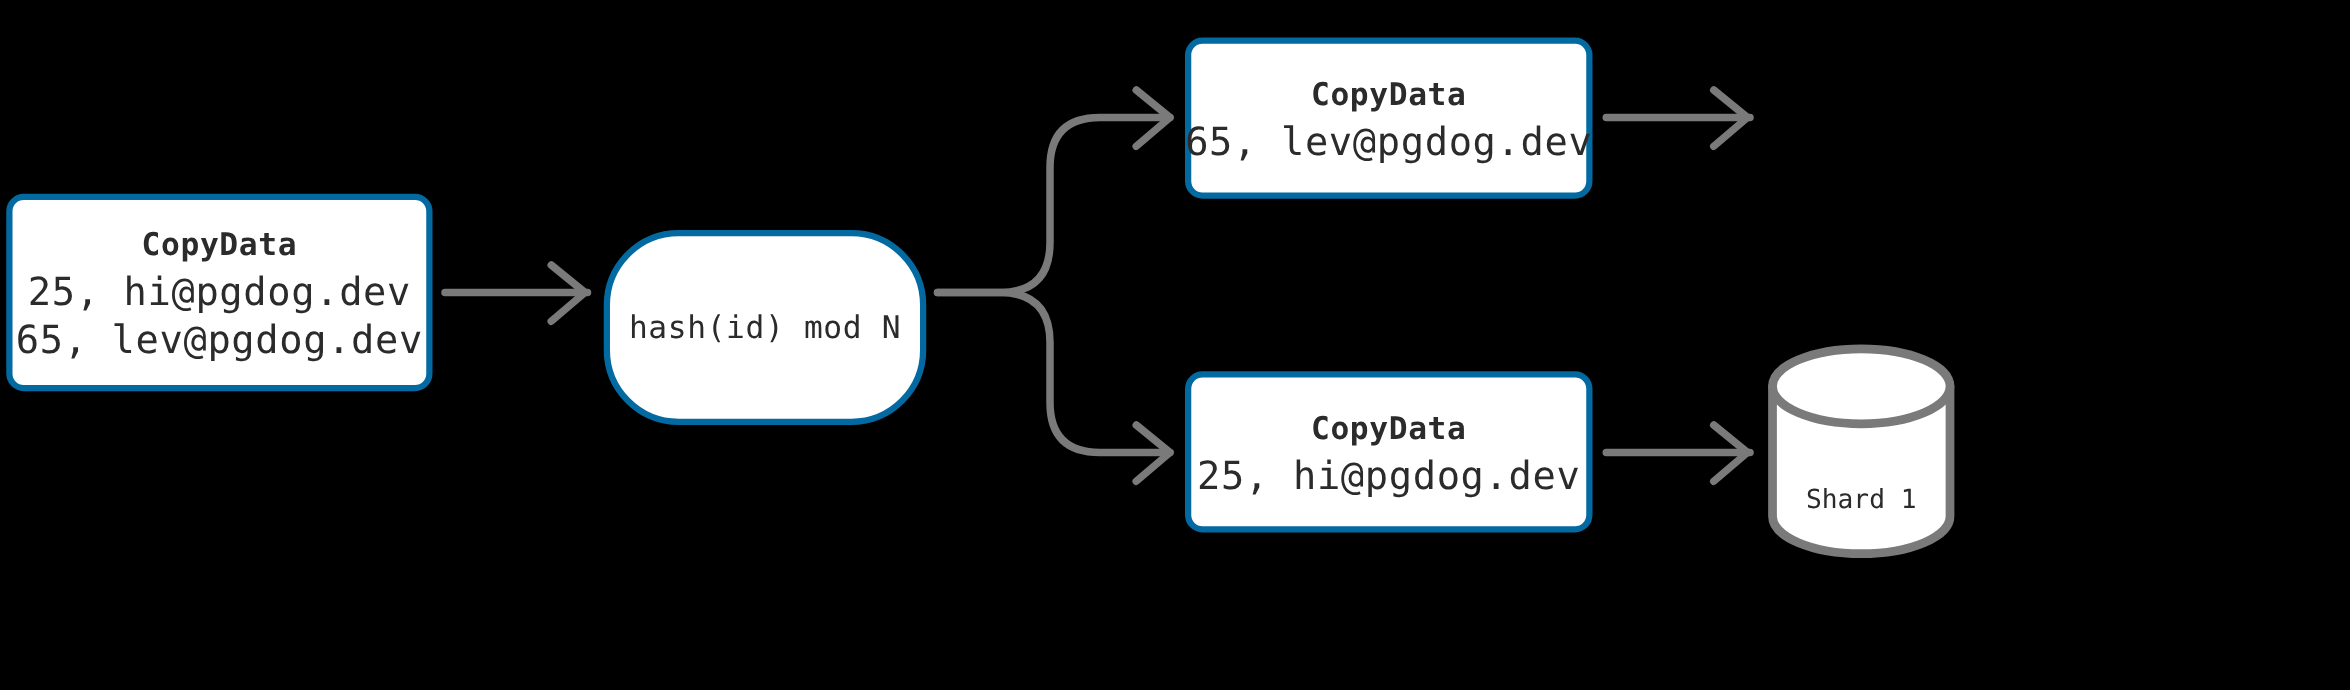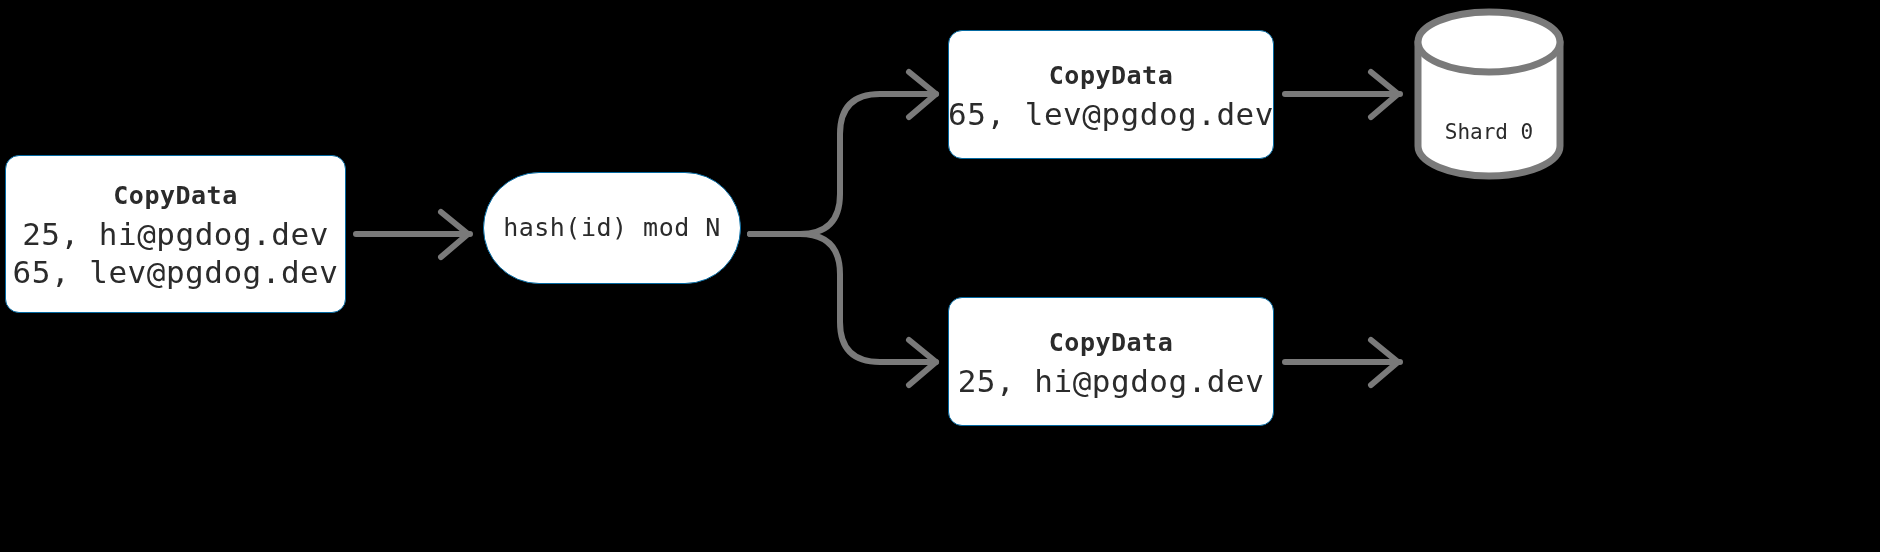--- a/index.html
+++ b/index.html
@@ -27,21 +27,21 @@
     width: 1880px;
     height: 552px;
     pointer-events: none;
   }
 
   
   .node {
     position: absolute;
     box-sizing: border-box;
     background: #ffffff;
-    border: 1px solid #0369a1;
+    border: 5px solid #0369a1;
     display: flex;
     flex-direction: column;
     align-items: center;
     justify-content: center;
     color: #2b2b2b;
   }
   .node.rect {
     border-radius: 14px;
   }
   .node-title {
@@ -65,23 +65,23 @@
   #node-source {
     left: 5px;
     top: 155px;
     width: 341px;
     height: 158px;
   }
 
   
   #node-hash {
     left: 483px;
-    top: 172px;
+    top: 184px;
     width: 258px;
-    height: 112px;
+    height: 156px;
     border-radius: 60px;
   }
   #node-hash .node-line {
     font-size: 25px;
   }
 
   
   #node-top {
     left: 948px;
     top: 30px;
@@ -177,22 +177,22 @@
   <div id="node-top" class="node rect">
     <div class="node-title">CopyData</div>
     <div class="node-line">65, lev@pgdog.dev</div>
   </div>
 
   <div id="node-bottom" class="node rect">
     <div class="node-title">CopyData</div>
     <div class="node-line">25, hi@pgdog.dev</div>
   </div>
 
-  <div id="shard-0" class="cylinder">
+
+  <div id="shard-1" class="cylinder">
     <svg width="152" height="172" viewBox="0 0 152 172">
       <path d="M 5 34 L 5 138 A 71 30 0 0 0 147 138 L 147 34 Z" fill="#ffffff" stroke="#7a7a7a" stroke-width="7" stroke-linejoin="round"></path>
       <ellipse cx="76" cy="34" rx="71" ry="30" fill="#ffffff" stroke="#7a7a7a" stroke-width="7"></ellipse>
     </svg>
-    <div class="cyl-label">Shard 0</div>
+    <div class="cyl-label">Shard 1</div>
   </div>
-
 
 </div>
 
 </body></html>

